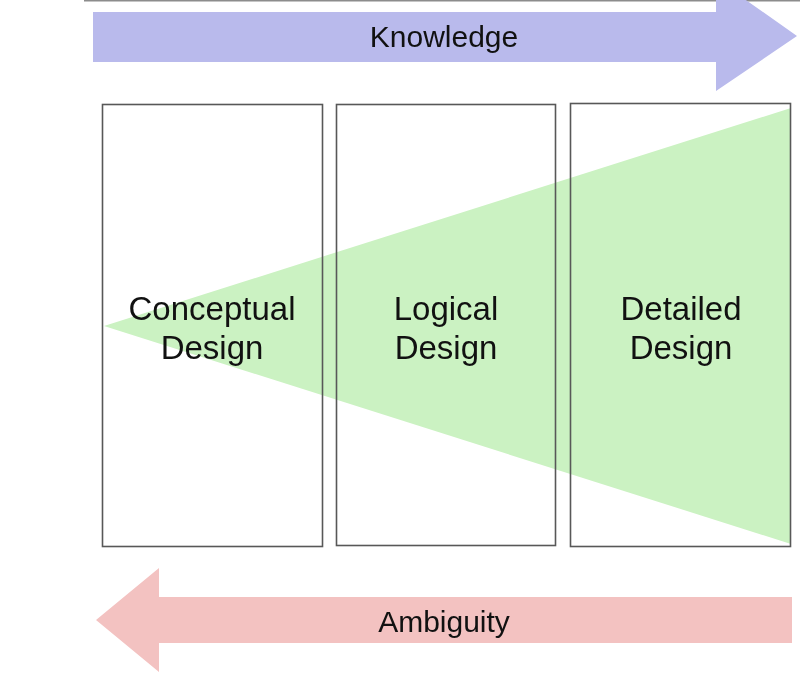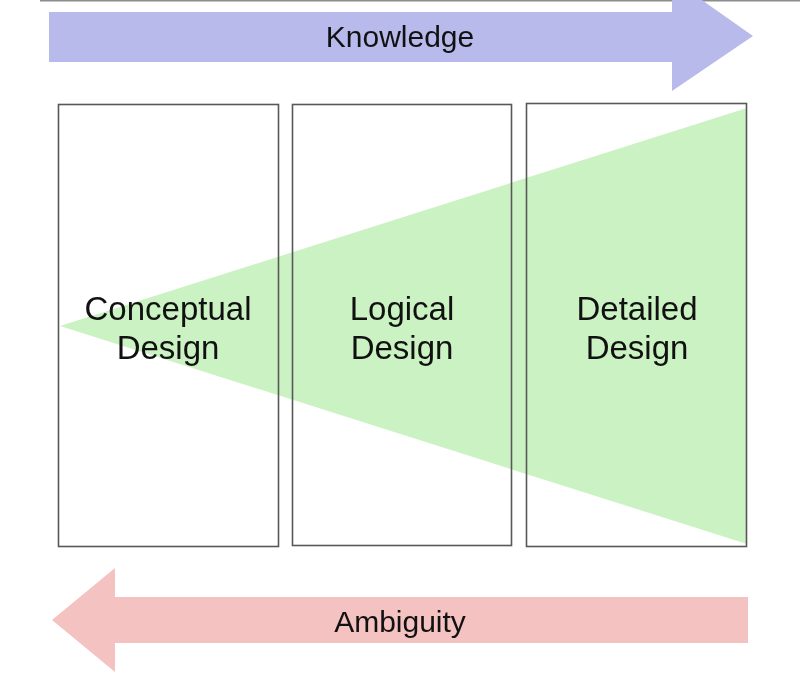--- a/index.html
+++ b/index.html
@@ -7,20 +7,21 @@
     padding: 0;
     background: #ffffff;
     width: 800px;
     height: 675px;
     overflow: hidden;
   }
   .diagram-wrap {
     width: 736px;
     height: 675px;
     position: relative;
+    margin-left: 44px;
   }
   svg {
     display: block;
   }
   text {
     font-family: "Liberation Sans", "DejaVu Sans", sans-serif;
     fill: #111111;
   }
   .arrow-label {
     font-size: 30px;

